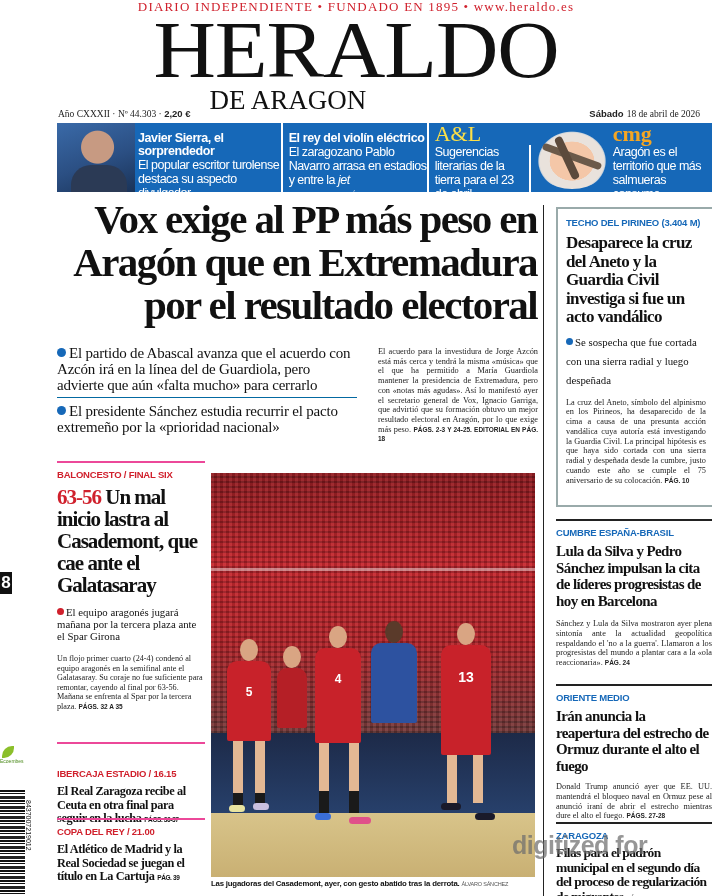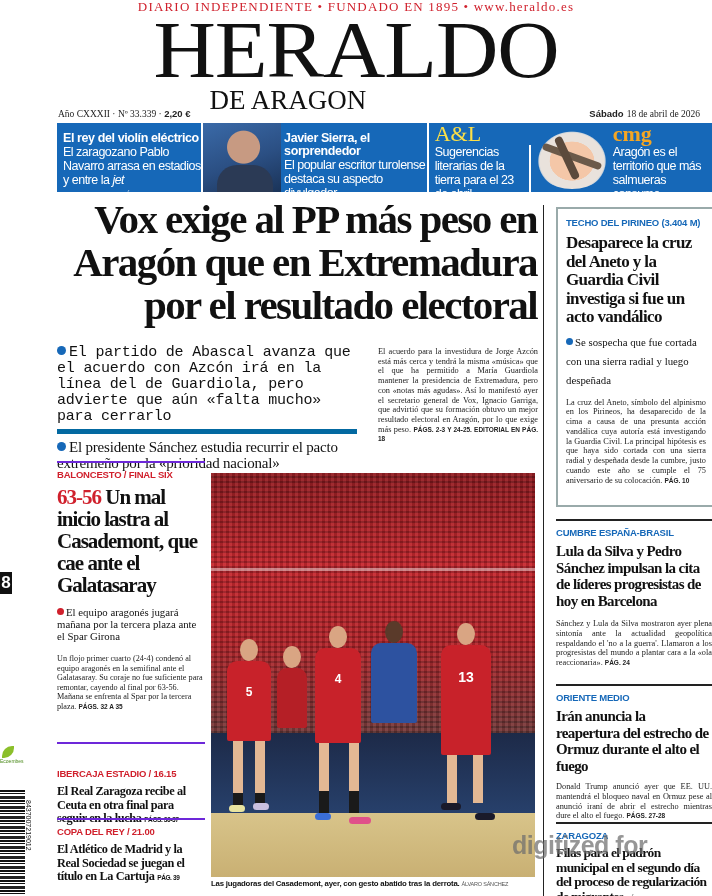--- a/index.html
+++ b/index.html
@@ -38,42 +38,42 @@
   .p3 .dish::before { content: ""; position: absolute; left: 8px; top: 26px; width: 62px; height: 7px; background: #6b5a4a; transform: rotate(20deg); border-radius: 4px; }
   .p3 .dish::after { content: ""; position: absolute; left: 30px; top: 8px; width: 8px; height: 46px; background: #5c4a3c; transform: rotate(-25deg); border-radius: 4px; }
   .p3 .txt2 { position: absolute; left: 184px; top: 0; width: 100px; }
   .p3 .cmg { font-family: "Liberation Serif", serif; font-weight: 700; font-size: 22px; line-height: 22px; color: #f5a623; }
 
   
   .main-head { left: 57px; top: 198px; width: 480px; font-family: "Liberation Serif", serif; font-weight: 700; font-size: 41px; line-height: 43px; letter-spacing: -1.6px; color: #111; text-align: right; }
   .bullets { left: 57px; top: 343px; width: 300px; }
   .bullet { font-family: "Liberation Serif", serif; font-size: 15px; line-height: 16px; letter-spacing: -0.2px; color: #111; padding: 2px 0 4px 0; }
   .bullet .dot { display: inline-block; width: 9px; height: 9px; border-radius: 50%; background: #1668b8; margin-right: 3px; vertical-align: 1px; }
-  .bullet.first { border-bottom: 5px solid #0369a1; font-family: Liberation Mono, monospace; }
+  .bullet.first { border-bottom: 1px solid #0369a1; }
   .bullet.second { padding-top: 5px; }
   .lead-body { left: 378px; top: 347px; width: 160px; font-family: "Liberation Serif", serif; font-size: 8.3px; line-height: 9.7px; color: #222; text-align: justify; }
   .ref { font-family: "Liberation Sans", sans-serif; font-weight: 700; font-size: 6.5px; }
 
   
   .rule-v { left: 543px; top: 205px; width: 1px; height: 691px; background: #222; }
   .side-box { left: 556px; top: 207px; width: 156px; height: 300px; border-left: 2px solid #9aa; border-top: 2px solid #9aa; border-bottom: 2px solid #9aa; padding-left: 8px; }
   .kicker-blue { font-family: "Liberation Sans", sans-serif; font-weight: 700; font-size: 9.5px; color: #1668b8; letter-spacing: -0.2px; }
   .kicker-red { font-family: "Liberation Sans", sans-serif; font-weight: 700; font-size: 9.5px; color: #d0202c; letter-spacing: -0.2px; }
   .side-head { font-family: "Liberation Serif", serif; font-weight: 700; font-size: 17px; line-height: 18.5px; letter-spacing: -0.6px; color: #111; margin-top: 6px; }
   .side-bullet { font-family: "Liberation Serif", serif; font-size: 10.8px; line-height: 19px; color: #111; margin-top: 6px; }
   .side-bullet .dot { display: inline-block; width: 7px; height: 7px; border-radius: 50%; background: #1668b8; margin-right: 2px; vertical-align: 1px; }
   .side-body { font-family: "Liberation Serif", serif; font-size: 8.3px; line-height: 9.8px; color: #222; margin-top: 8px; text-align: justify; padding-right: 6px; }
 
   .side-story { left: 556px; width: 156px; border-top: 2px solid #222; padding-top: 6px; }
   .side-story .side-head { font-size: 15px; line-height: 16.5px; margin-top: 5px; }
   .side-story .side-body { margin-top: 10px; padding-right: 0; }
 
   
   .left-col { left: 57px; width: 148px; }
-  .rule-h { border-top: 2px solid #6d28d9; }
+  .rule-h { border-top: 2px solid #ec4899; }
   .sports-head { font-family: "Liberation Serif", serif; font-weight: 700; font-size: 21px; line-height: 22px; letter-spacing: -1px; color: #111; margin-top: 6px; }
   .sports-head .score { color: #d0202c; }
   .sports-bullet { font-family: "Liberation Serif", serif; font-size: 10.8px; line-height: 12px; color: #111; margin-top: 10px; }
   .sports-bullet .dot { display: inline-block; width: 7px; height: 7px; border-radius: 50%; background: #d0202c; margin-right: 2px; vertical-align: 1px; }
   .sports-body { font-family: "Liberation Serif", serif; font-size: 8.2px; line-height: 9.6px; color: #222; margin-top: 12px; }
   .small-head { font-family: "Liberation Serif", serif; font-weight: 700; font-size: 12.3px; line-height: 13.5px; letter-spacing: -0.4px; color: #111; margin-top: 6px; }
 
   
   .photo-main { left: 211px; top: 473px; width: 324px; height: 404px; overflow: hidden; background: #b21d24; }
   .crowd { position: absolute; left: 0; top: 0; width: 324px; height: 260px;
@@ -104,42 +104,42 @@
 
   .watermark { left: 512px; top: 832px; width: 200px; font-family: "Liberation Sans", sans-serif; font-weight: 700; font-size: 25px; line-height: 26px; color: rgba(110,110,110,0.72); letter-spacing: -0.5px; }
 </style>
 </head>
 <body>
 
 <div class="abs tagline">DIARIO INDEPENDIENTE • FUNDADO EN 1895 • www.heraldo.es</div>
 <div class="abs brand">HERALDO</div>
 <div class="abs brand-sub">DE ARAGON</div>
 <div class="abs edition">
-  <span>Año CXXXII · Nº 33.339 · </span><b>2,20 €</b>
+  <span>Año CXXXII · Nº 44.303 · </span><b>2,20 €</b>
 </div>
 <div class="abs date">
   <b>Sábado</b><span>18 de abril de 2026</span>
 </div>
 
 <div class="abs promo-strip">
-  <div class="promo p2">
-    <div class="txt">
-      <div class="t">El rey del violín eléctrico</div>
-      <div class="s"><span>El zaragozano Pablo Navarro arrasa en estadios y entre la </span><i>jet</i></div>
-      <div class="sec"><span>CULTURA Y OCIO </span><b>PÁG. 44</b></div>
-    </div>
-  </div>
   <div class="promo p1">
     <div class="photo"></div>
     <div class="txt">
       <div class="t">Javier Sierra, el sorprendedor</div>
       <div class="s">El popular escritor turolense destaca su aspecto divulgador</div>
       <div class="sec"><span>CULTURA Y OCIO </span><b>PÁG. 42</b></div>
     </div>
   </div>
+  <div class="promo p2">
+    <div class="txt">
+      <div class="t">El rey del violín eléctrico</div>
+      <div class="s"><span>El zaragozano Pablo Navarro arrasa en estadios y entre la </span><i>jet</i></div>
+      <div class="sec"><span>CULTURA Y OCIO </span><b>PÁG. 44</b></div>
+    </div>
+  </div>
   <div class="promo p3">
     <div class="txt1">
       <div class="logo">A&amp;L</div>
       <div class="s">Sugerencias literarias de la tierra para el 23 de abril</div>
     </div>
     <div class="divider"></div>
     <div class="dish"></div>
     <div class="txt2">
       <div class="cmg">cmg</div>
       <div class="s">Aragón es el territorio que más salmueras consume</div>

